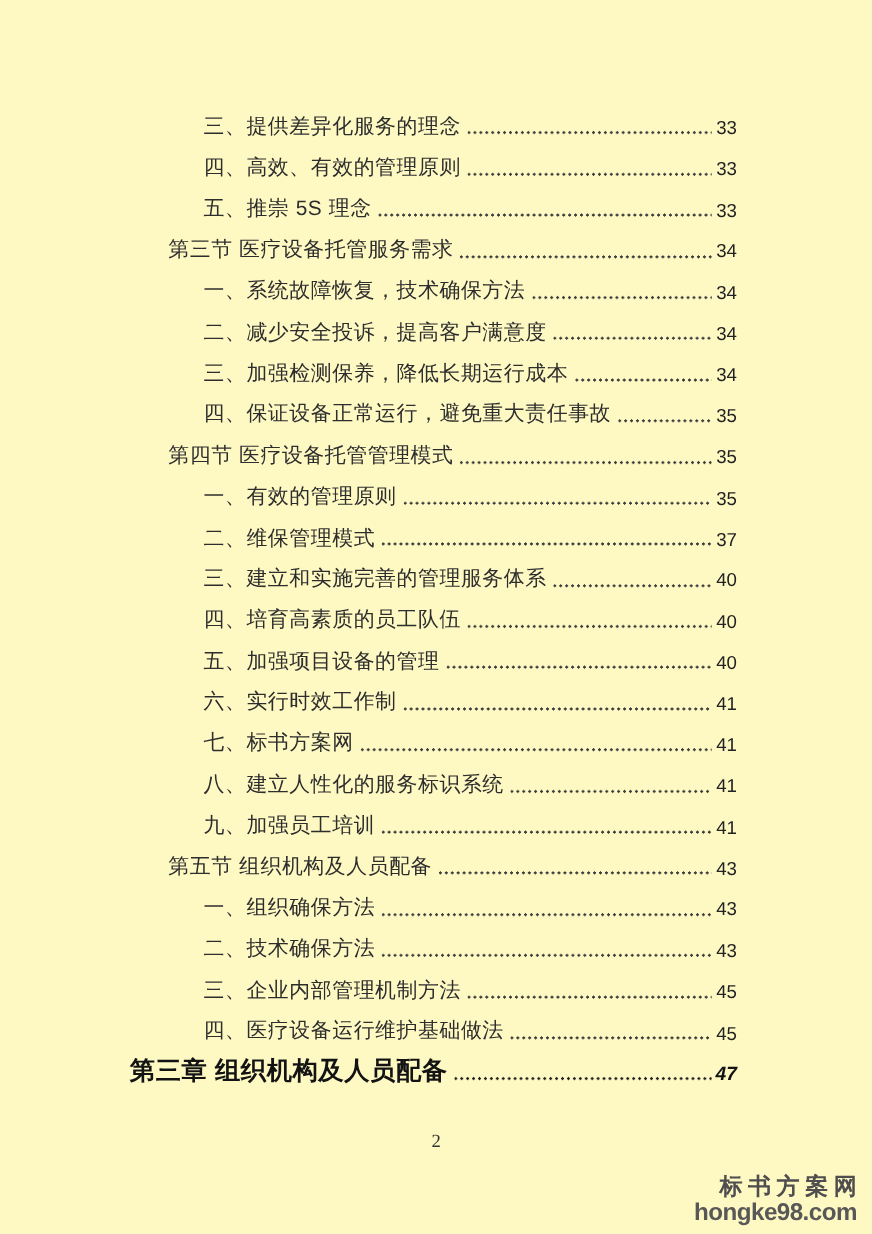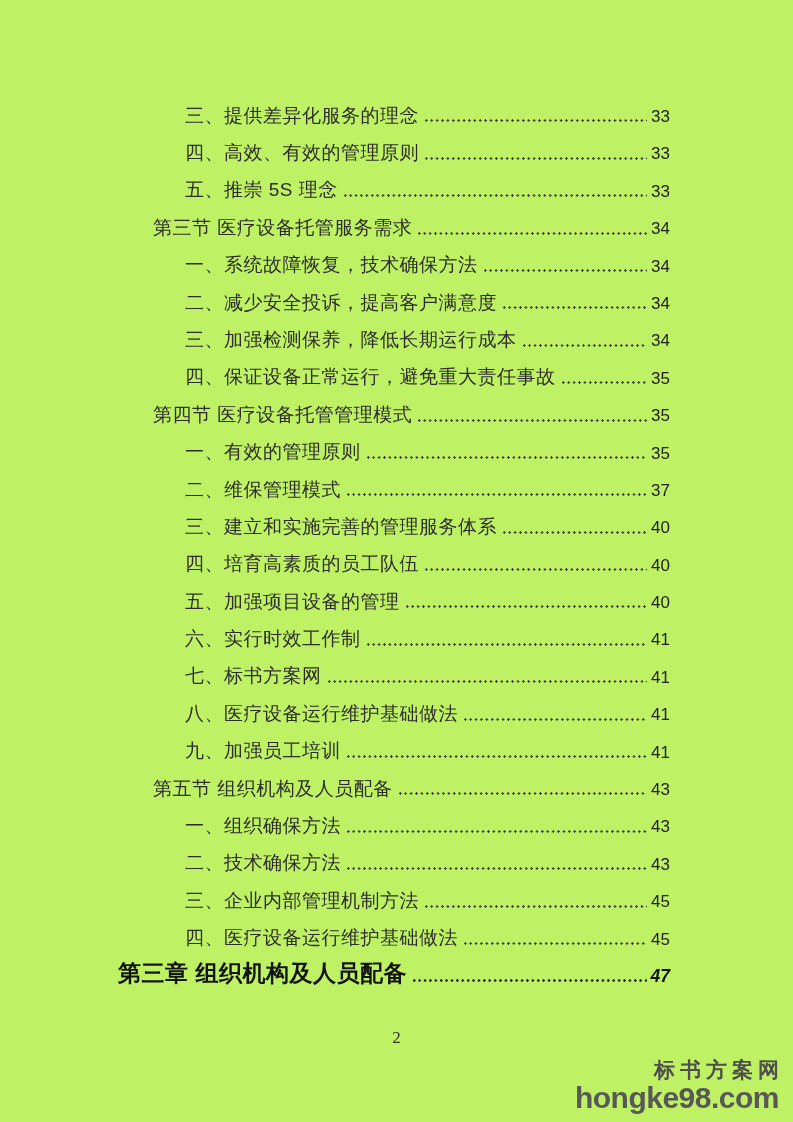--- a/index.html
+++ b/index.html
@@ -8,21 +8,21 @@
     background: #ffffff;
     width: 793px;
     height: 1122px;
     overflow: hidden;
     font-family: "Liberation Sans", "DejaVu Sans", sans-serif;
   }
   .page {
     position: relative;
     width: 793px;
     height: 1122px;
-    background: #bef264;
+    background: #fef9c3;
   }
   .toc {
     position: absolute;
     top: 96px;
     left: 0;
     right: 0;
     padding-left: 118px;
     padding-right: 123px;
   }
   .toc-line {
@@ -91,21 +91,21 @@
     line-height: 1.05;
   }
   .wm-site {
     font-size: 21px;
     font-weight: bold;
     letter-spacing: 5px;
     color: #4e4e4e;
     margin-right: -5px; 
   }
   .wm-domain {
-    font-size: 30px;
+    font-size: 22px;
     font-weight: bold;
     color: #585858;
     letter-spacing: -0.5px;
     margin-left: 36px;
   }
 </style>
 </head>
 <body>
 
 <div class="page">
@@ -201,21 +201,21 @@
       <span class="toc-page">41</span>
     </div>
 
     <div class="toc-line level-item">
       <span class="toc-label">七、标书方案网</span>
       <span class="toc-dots"></span>
       <span class="toc-page">41</span>
     </div>
 
     <div class="toc-line level-item">
-      <span class="toc-label">八、医疗设备运行维护基础做法</span>
+      <span class="toc-label">八、建立人性化的服务标识系统</span>
       <span class="toc-dots"></span>
       <span class="toc-page">41</span>
     </div>
 
     <div class="toc-line level-item">
       <span class="toc-label">九、加强员工培训</span>
       <span class="toc-dots"></span>
       <span class="toc-page">41</span>
     </div>
 

